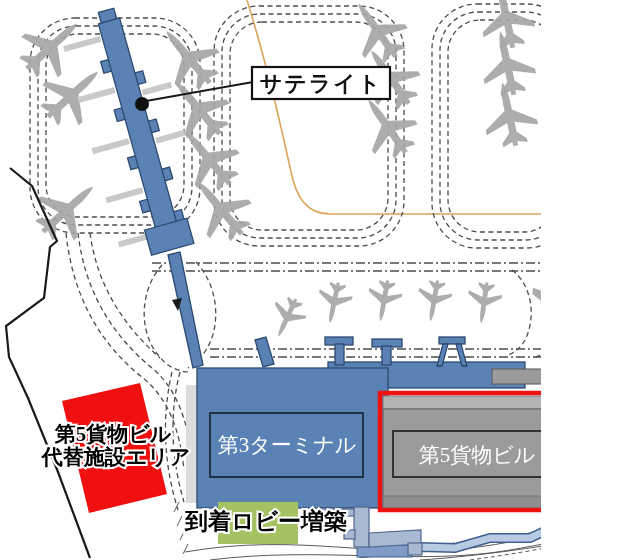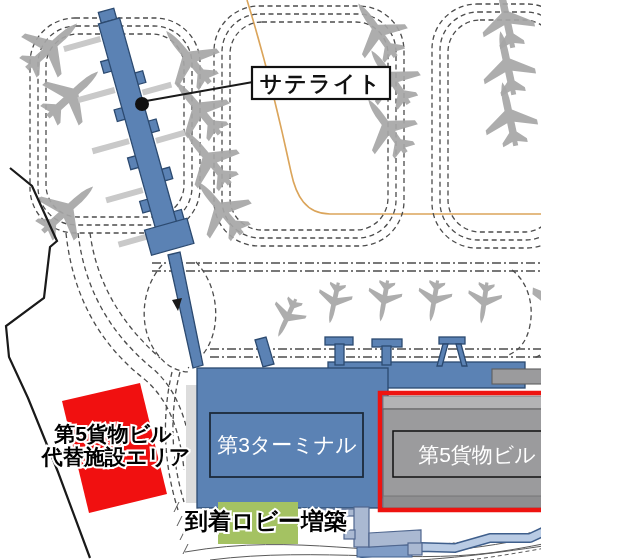--- a/index.html
+++ b/index.html
@@ -1,17 +1,17 @@
 <!DOCTYPE html>
 <html><head>
 <meta charset="utf-8">
 <style>
   html,body{margin:0;padding:0;background:#fff;}
   #stage{position:relative;width:541px;height:560px;overflow:hidden;background:#ffffff;
-         font-family:Liberation Sans, sans-serif;}
+         font-family:Liberation Serif, serif;}
   svg{display:block;}
   .dash{stroke:#4c4c4c;stroke-width:1.3;fill:none;stroke-dasharray:5 3.5;}
   .dashdot{stroke:#4c4c4c;stroke-width:1.3;fill:none;stroke-dasharray:9 3 2 3;}
   .orange{stroke:#dba55b;stroke-width:1.6;fill:none;}
   .blue{fill:#5b82b4;stroke:#2c4a70;stroke-width:1.3;}
   .gray-bldg{fill:#9b9b9d;stroke:#5f5f60;stroke-width:1.1;}
   .road-outline{stroke:#3f5f8c;stroke-width:10;fill:none;stroke-linejoin:round;stroke-linecap:round;}
   .road-fill{stroke:#b9cbe4;stroke-width:7;fill:none;stroke-linejoin:round;stroke-linecap:round;}
   .thinroad{stroke:#5a5a5a;stroke-width:1;fill:none;}
   .plane{fill:#a6a6a6;opacity:.92;}

